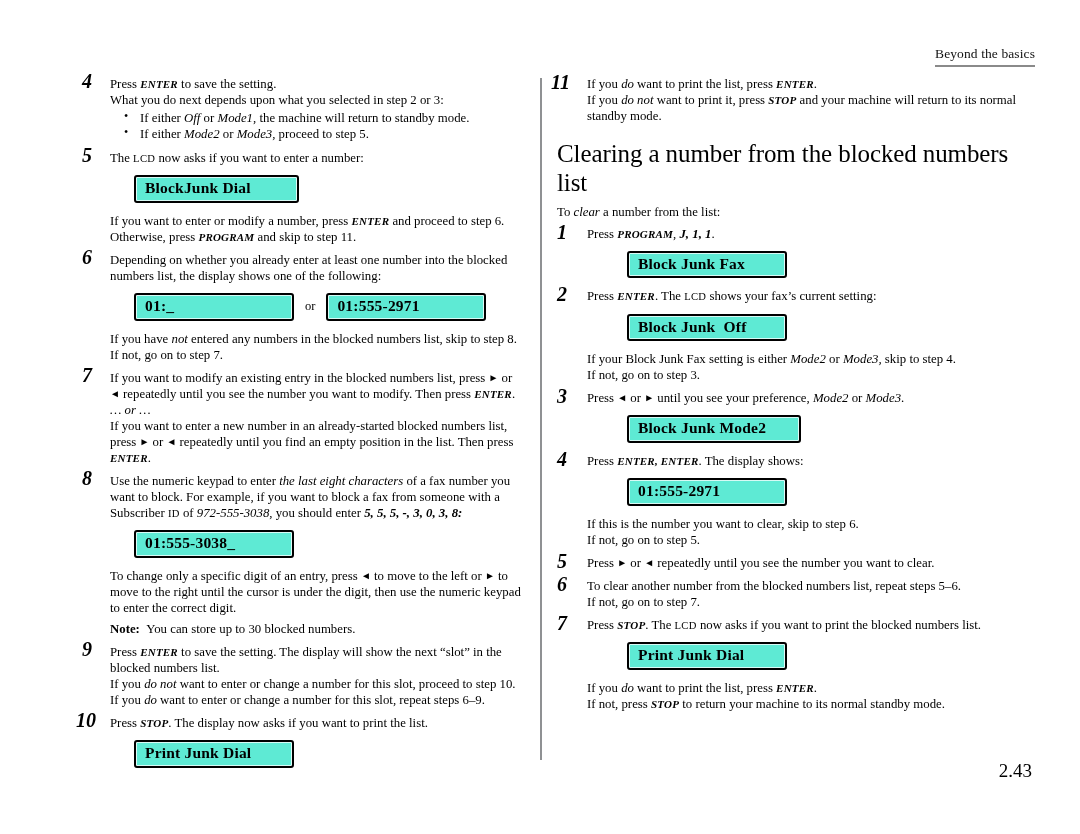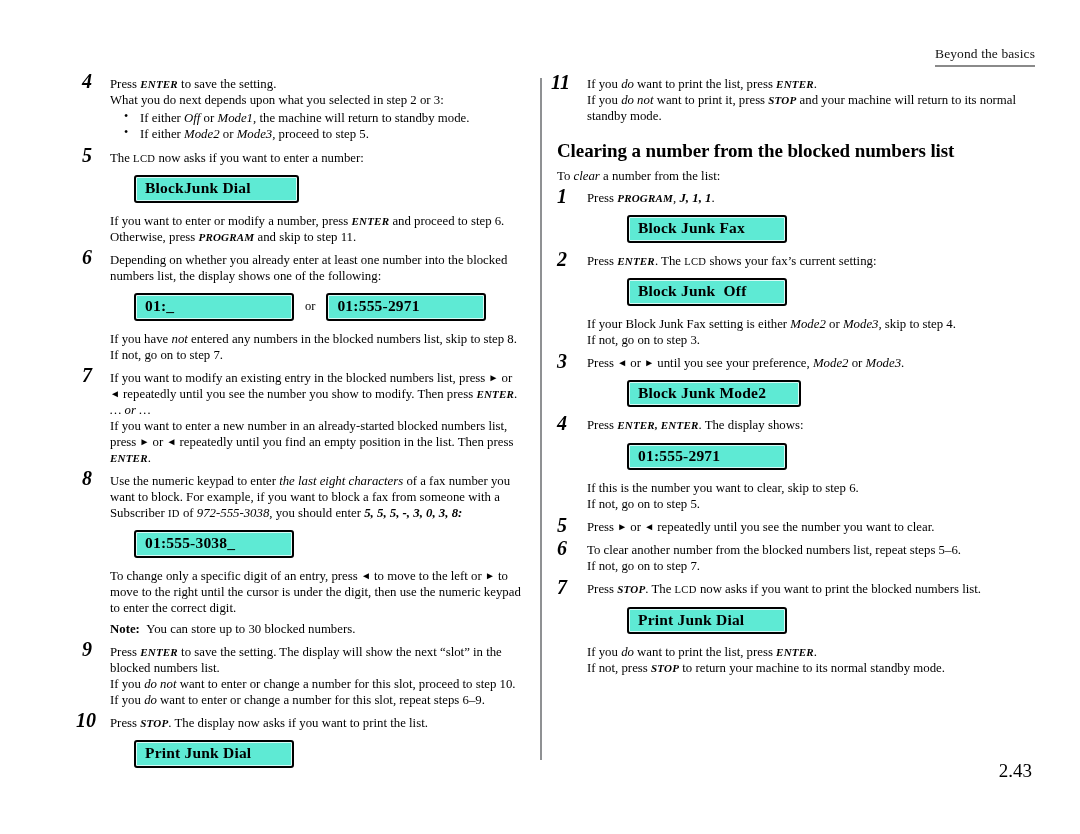--- a/index.html
+++ b/index.html
@@ -158,24 +158,24 @@
   .lcd.w165 { width: 165px; }
   .lcd.w158 { width: 158px; }
   .lcd.w172 { width: 174px; }
   .lcd-or {
     font-size: 12.5px;
     margin: 0 11px;
   }
 
   
   .sec-heading {
-    font-size: 19px;
+    font-size: 25px;
     line-height: 1.15;
     margin: 16px 0 6px 0;
-    font-weight: bold;
+    font-weight: normal;
     letter-spacing: -0.1px;
   }
 
   
   .folio {
     position: absolute;
     right: 48px;
     bottom: 52px;
     font-size: 19px;
   }
@@ -231,21 +231,21 @@
           <div class="lcd w158">01:555-2971</div>
         </div>
         <p><span>If you have </span><span class="it">not</span><span> entered any numbers in the blocked numbers list, skip to step 8.</span></p>
         <p>If not, go on to step 7.</p>
       </div>
     </div>
 
     <div class="step">
       <div class="step-num">7</div>
       <div class="step-body">
-        <p><span>If you want to modify an existing entry in the blocked numbers list, press </span><span class="arrow">►</span><span> or </span><span class="arrow">◄</span><span> repeatedly until you see the number you show to modify. Then press </span><span class="key">ENTER</span><span>.</span></p>
+        <p><span>If you want to modify an existing entry in the blocked numbers list, press </span><span class="arrow">►</span><span> or </span><span class="arrow">◄</span><span> repeatedly until you see the number you want to modify. Then press </span><span class="key">ENTER</span><span>.</span></p>
         <p class="it">… or …</p>
         <p><span>If you want to enter a new number in an already-started blocked numbers list, press </span><span class="arrow">►</span><span> or </span><span class="arrow">◄</span><span> repeatedly until you find an empty position in the list. Then press </span><span class="key">ENTER</span><span>.</span></p>
       </div>
     </div>
 
     <div class="step">
       <div class="step-num">8</div>
       <div class="step-body">
         <p><span>Use the numeric keypad to enter </span><span class="it">the last eight characters</span><span> of a fax number you want to block. For example, if you want to block a fax from someone with a Subscriber </span><span class="sc">ID</span><span> of </span><span class="it">972-555-3038</span><span>, you should enter </span><span class="bi">5, 5, 5, -, 3, 0, 3, 8:</span></p>
         <div class="lcd-row">

